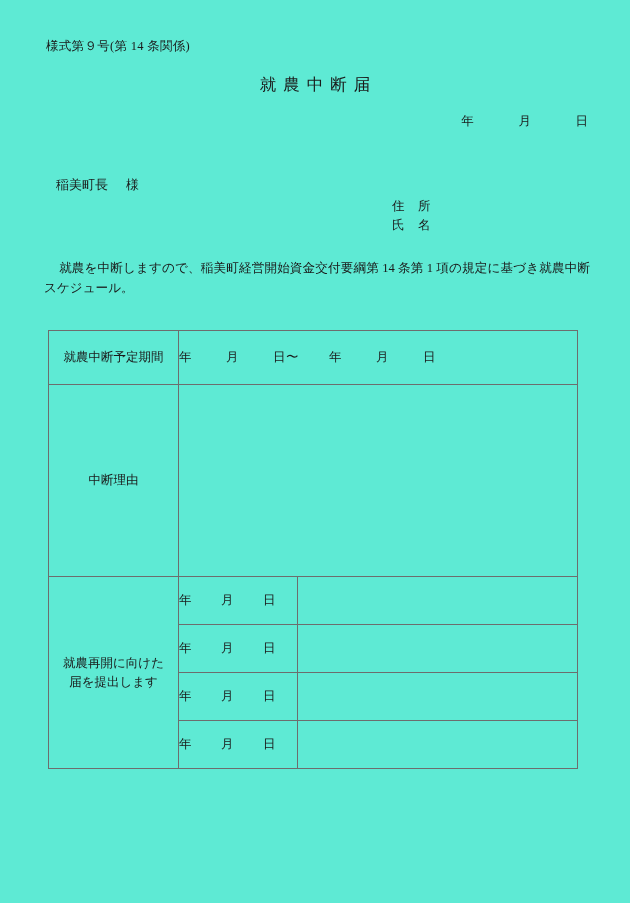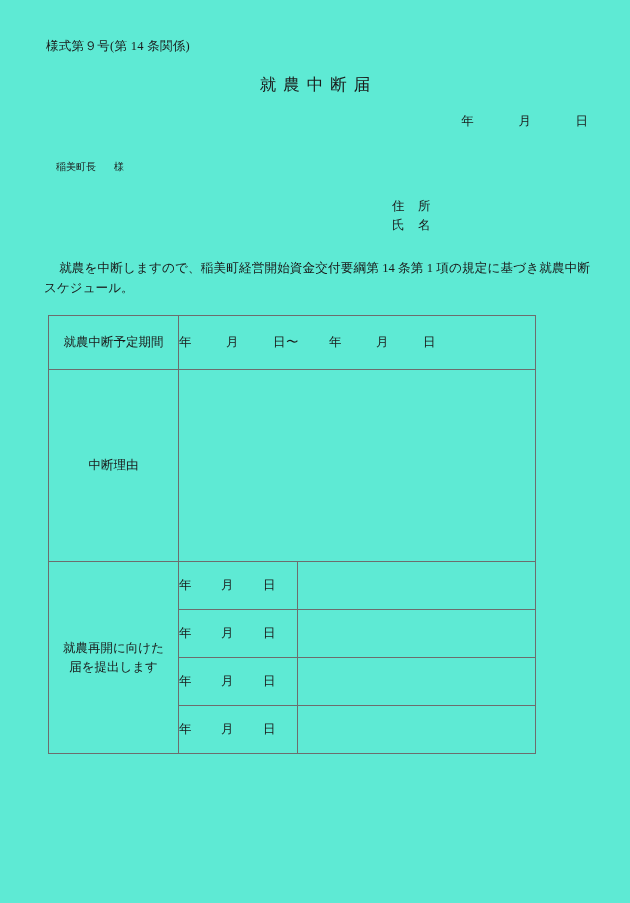--- a/index.html
+++ b/index.html
@@ -58,22 +58,22 @@
     display: inline-block;
     min-width: 54px;
     text-align: left;
   }
   .date-line .seg.last { min-width: 0; }
 
   
   .addressee {
     position: absolute;
     left: 56px;
-    top: 160px;
-    font-size: 10px;
+    top: 176px;
+    font-size: 13px;
     white-space: nowrap;
   }
   .addressee .honorific { margin-left: 18px; }
 
   
   .applicant {
     position: absolute;
     left: 368px;
     top: 197px;
     font-size: 12.5px;
@@ -91,22 +91,22 @@
     font-size: 12.6px;
     line-height: 1.62;
     text-align: justify;
   }
   .body-text .indent { display: inline-block; width: 15px; }
 
   
   .form-table {
     position: absolute;
     left: 48px;
-    top: 315px;
-    width: 488px;
+    top: 330px;
+    width: 530px;
     border-collapse: collapse;
     table-layout: fixed;
     padding-left: 20px;
   }
   .form-table td {
     border: 1px solid #6d6d6d;
     padding: 0;
     font-size: 12.5px;
     vertical-align: middle;
   }

